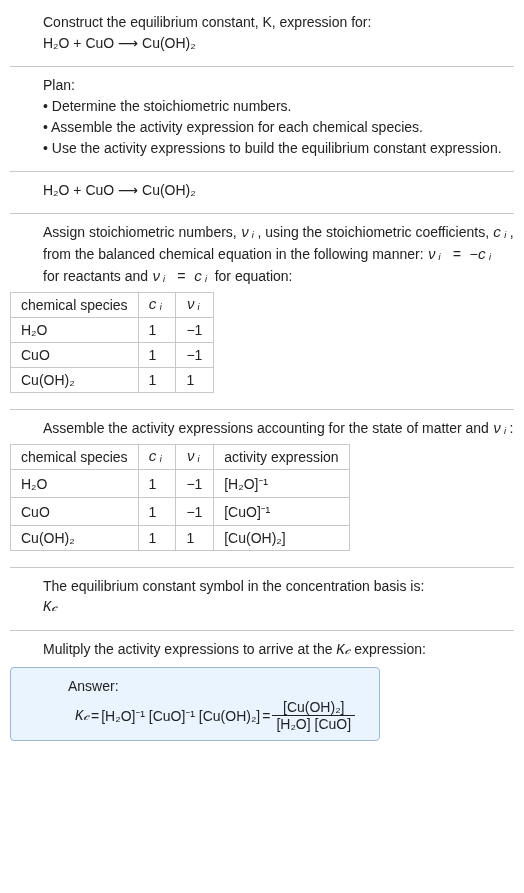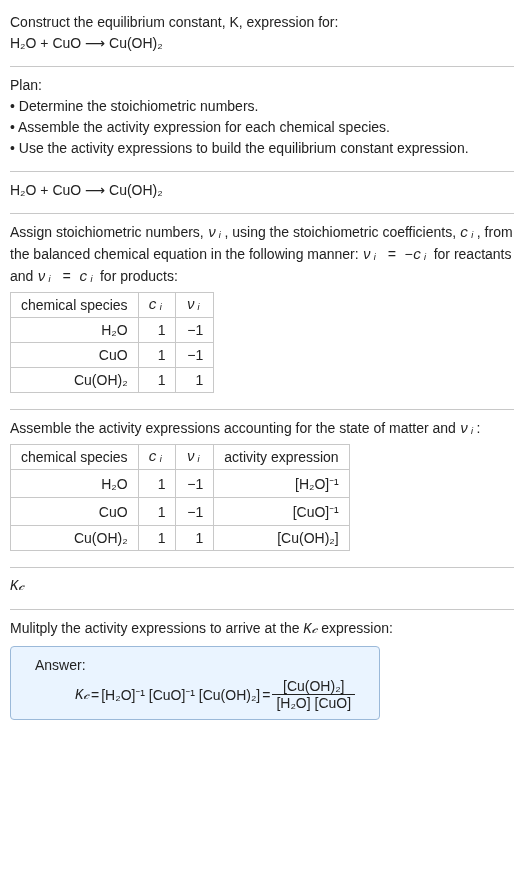--- a/index.html
+++ b/index.html
@@ -14,38 +14,39 @@
 .section {
   padding: 4px 0 8px 0;
 }
 hr.sep {
   border: none;
   border-top: 1px solid #c8c8c8;
   margin: 4px 0;
 }
 .eqline, .freeline {
   line-height: 1.5;
+  margin-left: 33px;
 }
 .ital { font-style: italic; font-family: Liberation Mono, monospace; }
 .answerbox {
   background: #eaf4ff;
   border: 1px solid #9bb9d9;
   border-radius: 4px;
   padding: 8px 24px;
   margin-top: 6px;
   display: inline-block;
 }
 table.data {
   border-collapse: collapse;
   margin: 4px 0;
 }
 table.data td, table.data th {
   border: 1px solid #c8c8c8;
   padding: 4px 10px;
-  text-align: right;
+  text-align: left;
   font-weight: normal;
   white-space: nowrap;
 }
 .frac {
   display: inline-block;
   vertical-align: middle;
   text-align: center;
 }
 .frac .num { display: block; border-bottom: 1px solid #222; padding: 0 4px; }
 .frac .den { display: block; padding: 0 4px; }
@@ -70,21 +71,21 @@
 </div>
 <hr class="sep">
 
 <div class="section">
   <div class="eqline">H₂O + CuO ⟶ Cu(OH)₂</div>
 </div>
 <hr class="sep">
 
 <div class="section">
   <div class="freeline">
-    <span>Assign stoichiometric numbers, </span><span class="ital">νᵢ</span><span>, using the stoichiometric coefficients, </span><span class="ital">cᵢ</span><span>, from the balanced chemical equation in the following manner: </span><span class="ital">νᵢ = −cᵢ</span><span> for reactants and </span><span class="ital">νᵢ = cᵢ</span><span> for products:</span>
+    <span>Assign stoichiometric numbers, </span><span class="ital">νᵢ</span><span>, using the stoichiometric coefficients, </span><span class="ital">cᵢ</span><span>, from the balanced chemical equation in the following manner: </span><span class="ital">νᵢ = −cᵢ</span><span> for reactants and </span><span class="ital">νᵢ = cᵢ</span><span> for equation:</span>
   </div>
   <table class="data">
     <tbody>
         <tr>
       <th>chemical species</th>
       <th class="ital">cᵢ</th>
       <th class="ital">νᵢ</th>
     </tr>
     <tr>
       <td>H₂O</td>
@@ -135,20 +136,21 @@
       <td>1</td>
       <td>1</td>
       <td>[Cu(OH)₂]</td>
     </tr>
   </tbody>
     </table>
 </div>
 <hr class="sep">
 
 <div class="section">
+  <div class="freeline">The equilibrium constant symbol in the concentration basis is:</div>
   <div class="freeline ital">K𝒸</div>
 </div>
 <hr class="sep">
 
 <div class="section">
   <div class="freeline">
     <span>Mulitply the activity expressions to arrive at the </span><span class="ital">K𝒸</span><span> expression:</span>
   </div>
   <div class="answerbox">
     <div class="freeline">Answer:</div>

